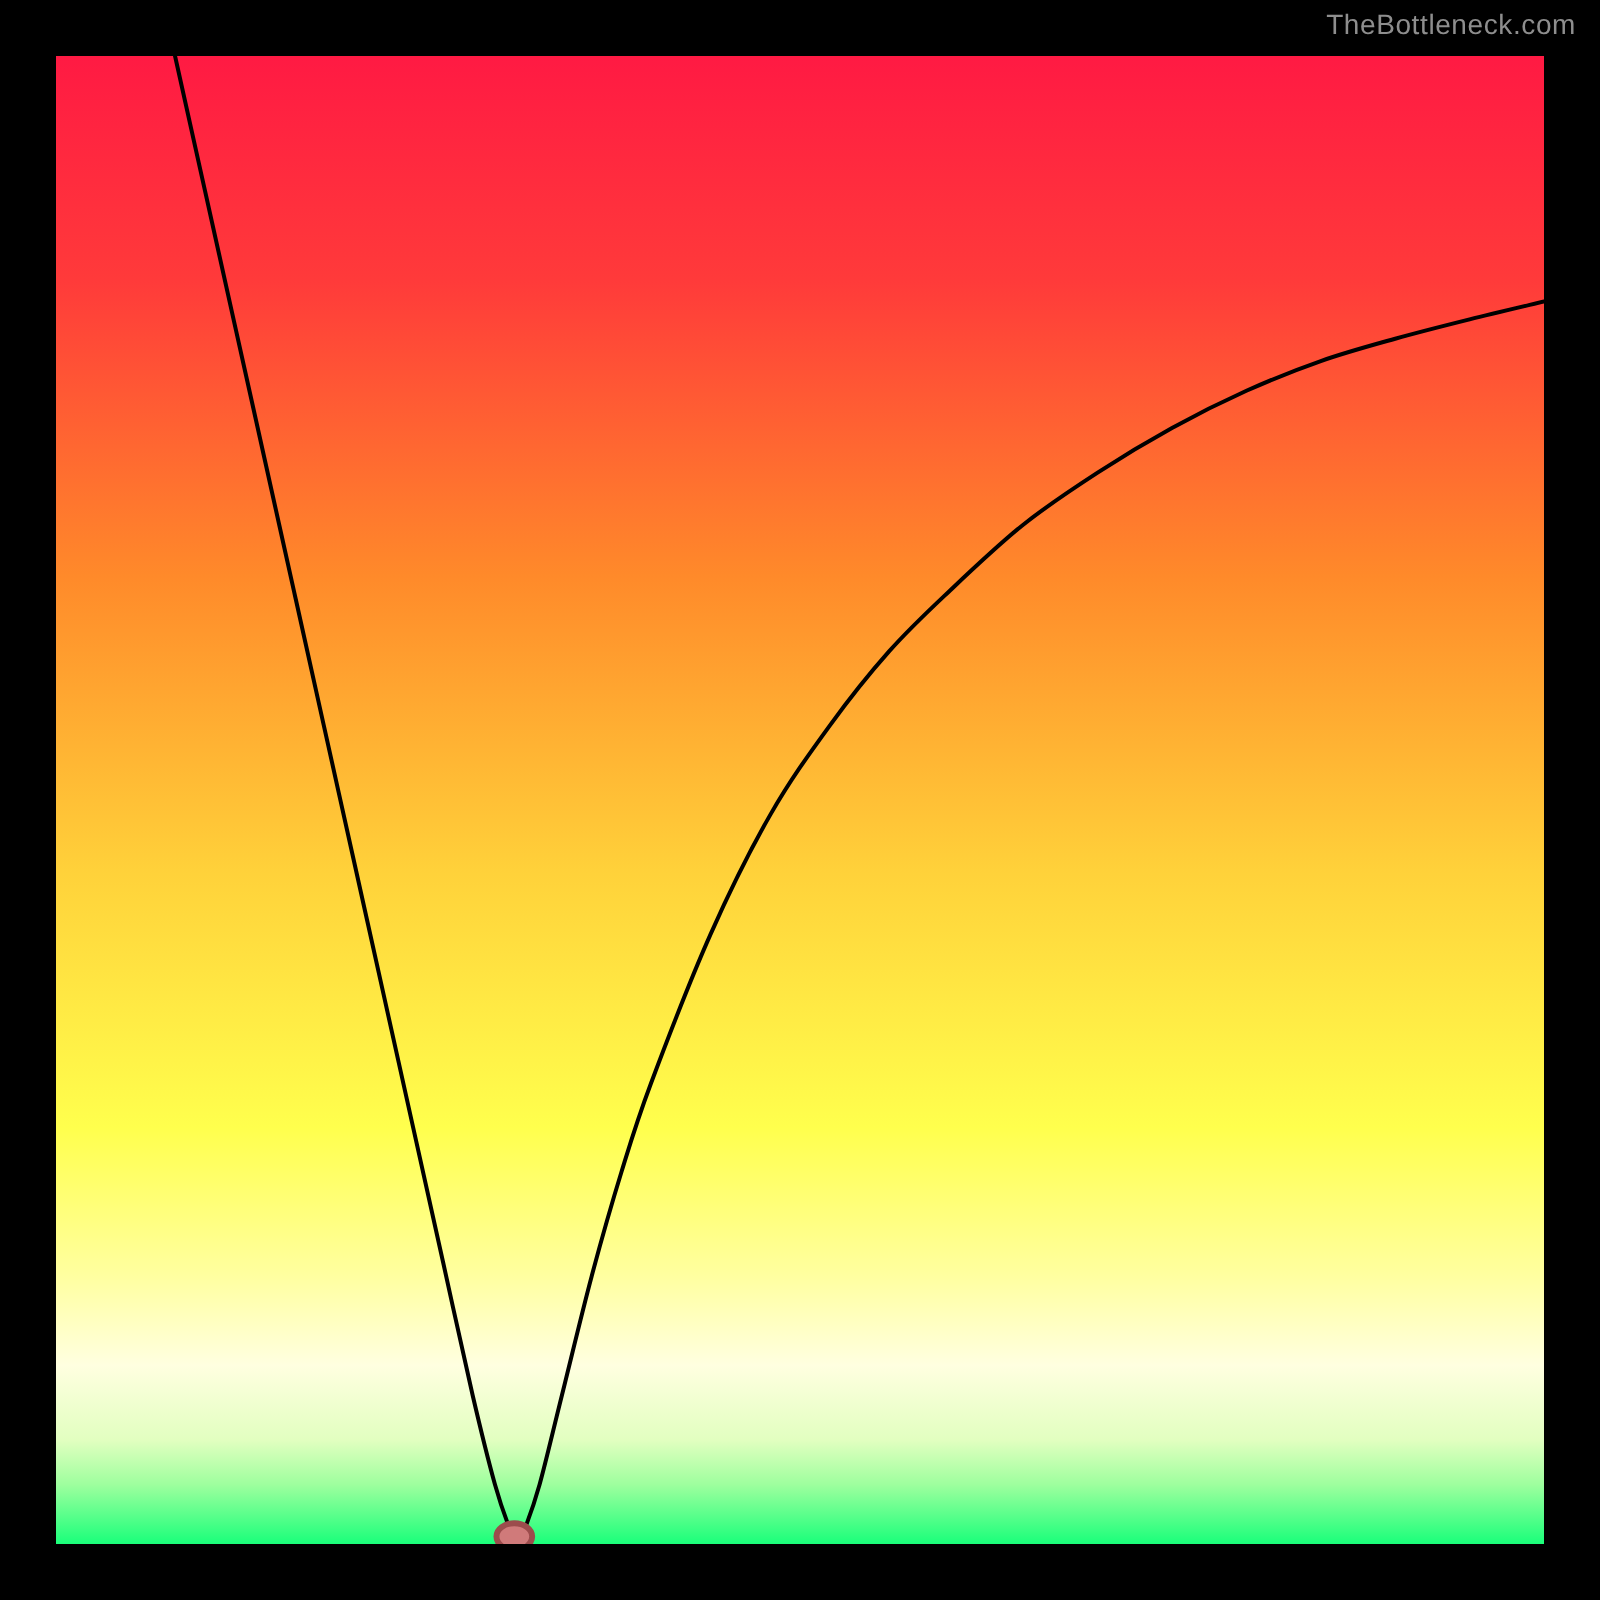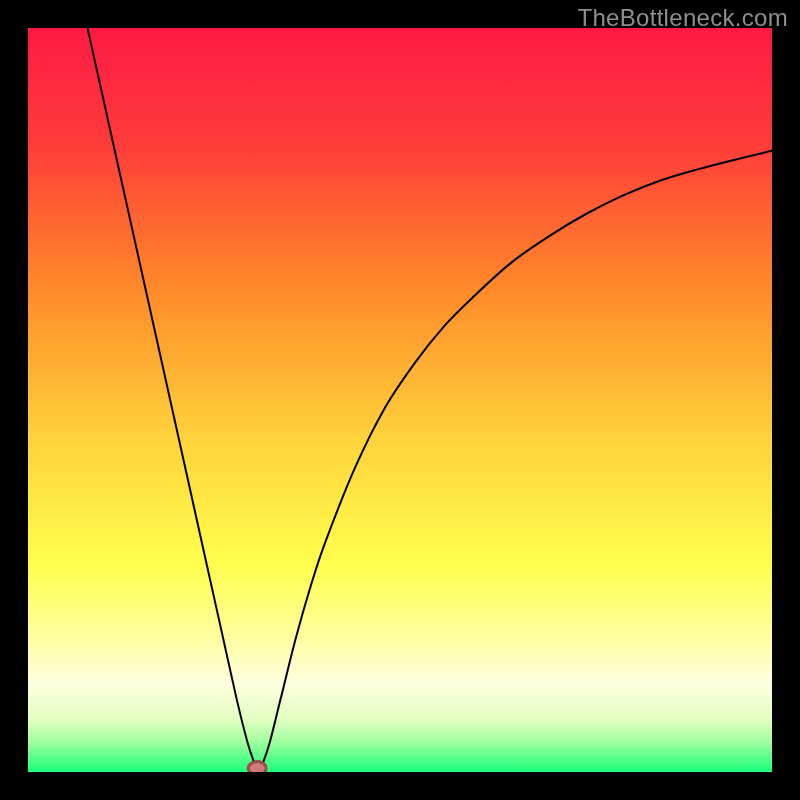--- a/index.html
+++ b/index.html
@@ -15,21 +15,21 @@
     position: relative;
     width: 800px;
     height: 800px;
     background: #000000;
   }
   .watermark {
     position: absolute;
     top: 4px;
     right: 12px;
     color: #8e8e8e;
-    font-size: 24px;
+    font-size: 14px;
     font-weight: 400;
     letter-spacing: 0.3px;
     z-index: 20;
     user-select: none;
   }
   .plot-area {
     position: absolute;
     left: 28px;
     top: 28px;
     width: 744px;

